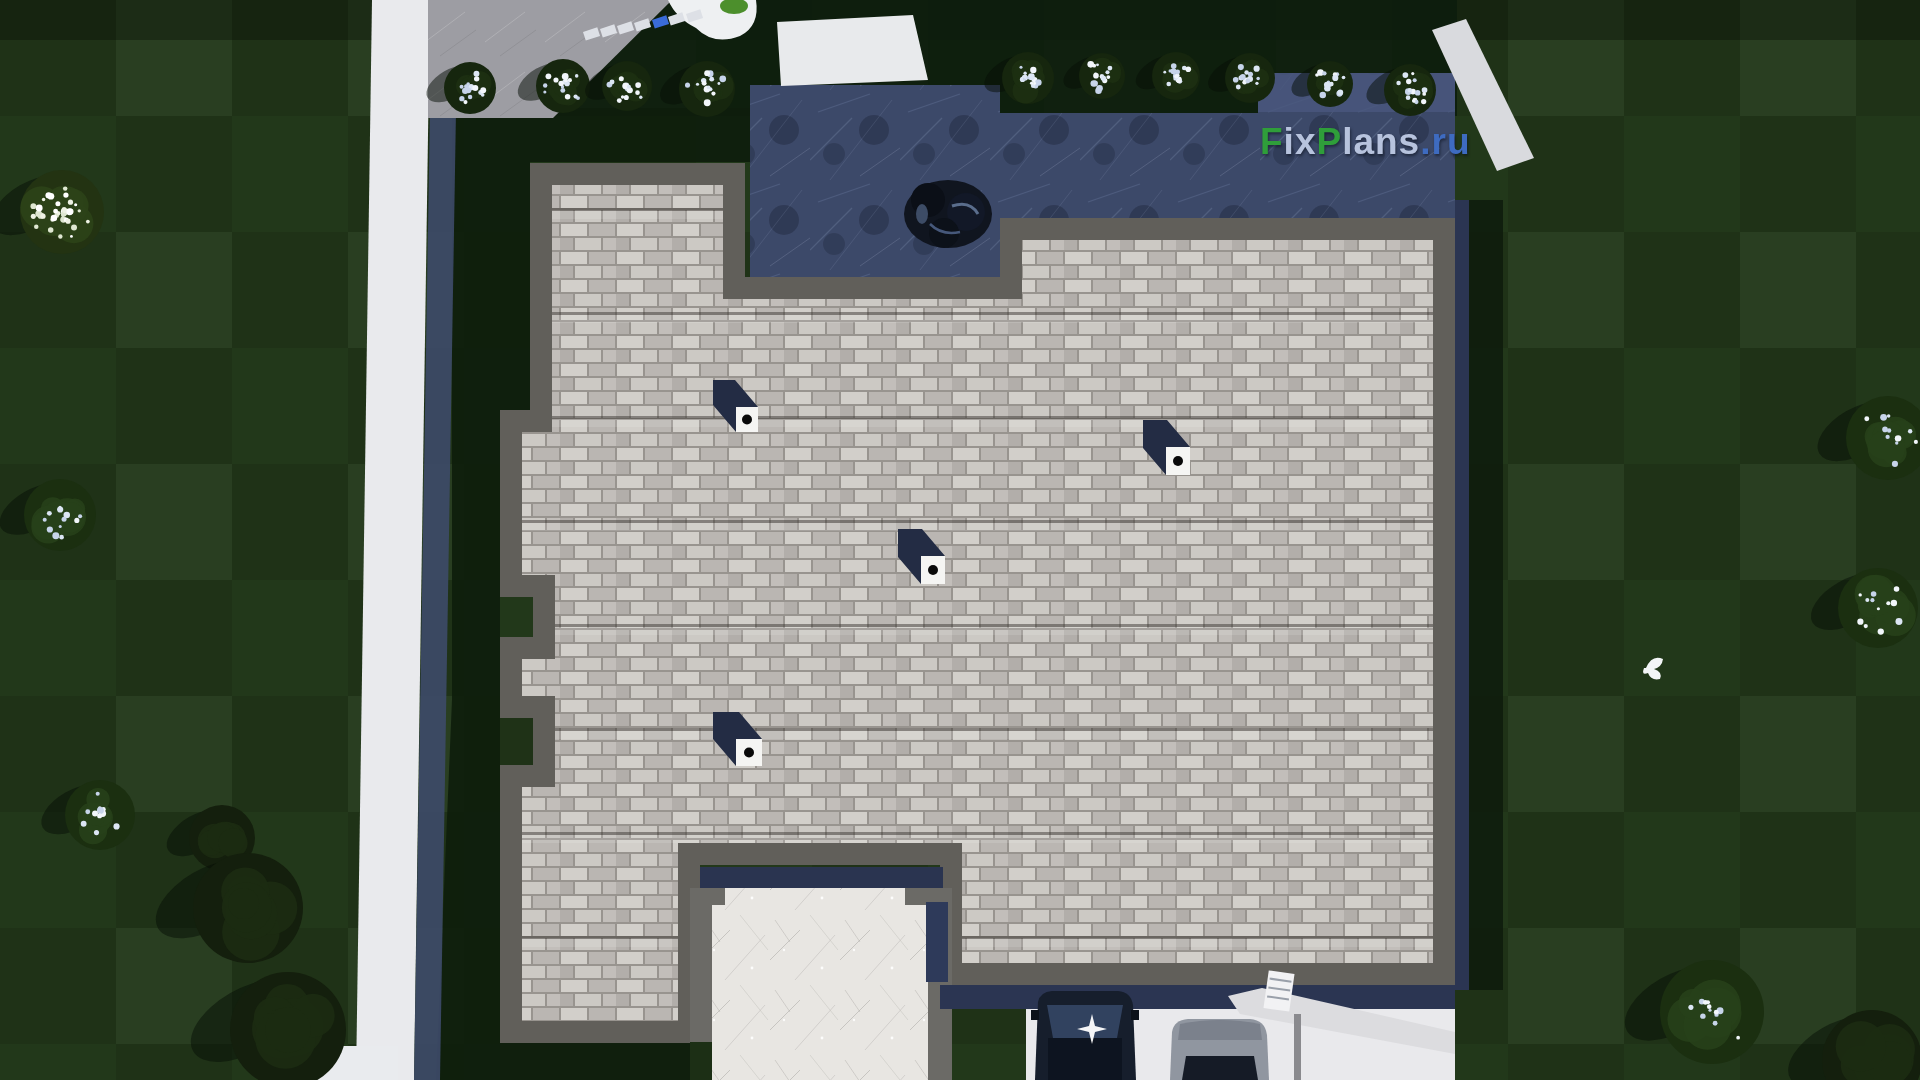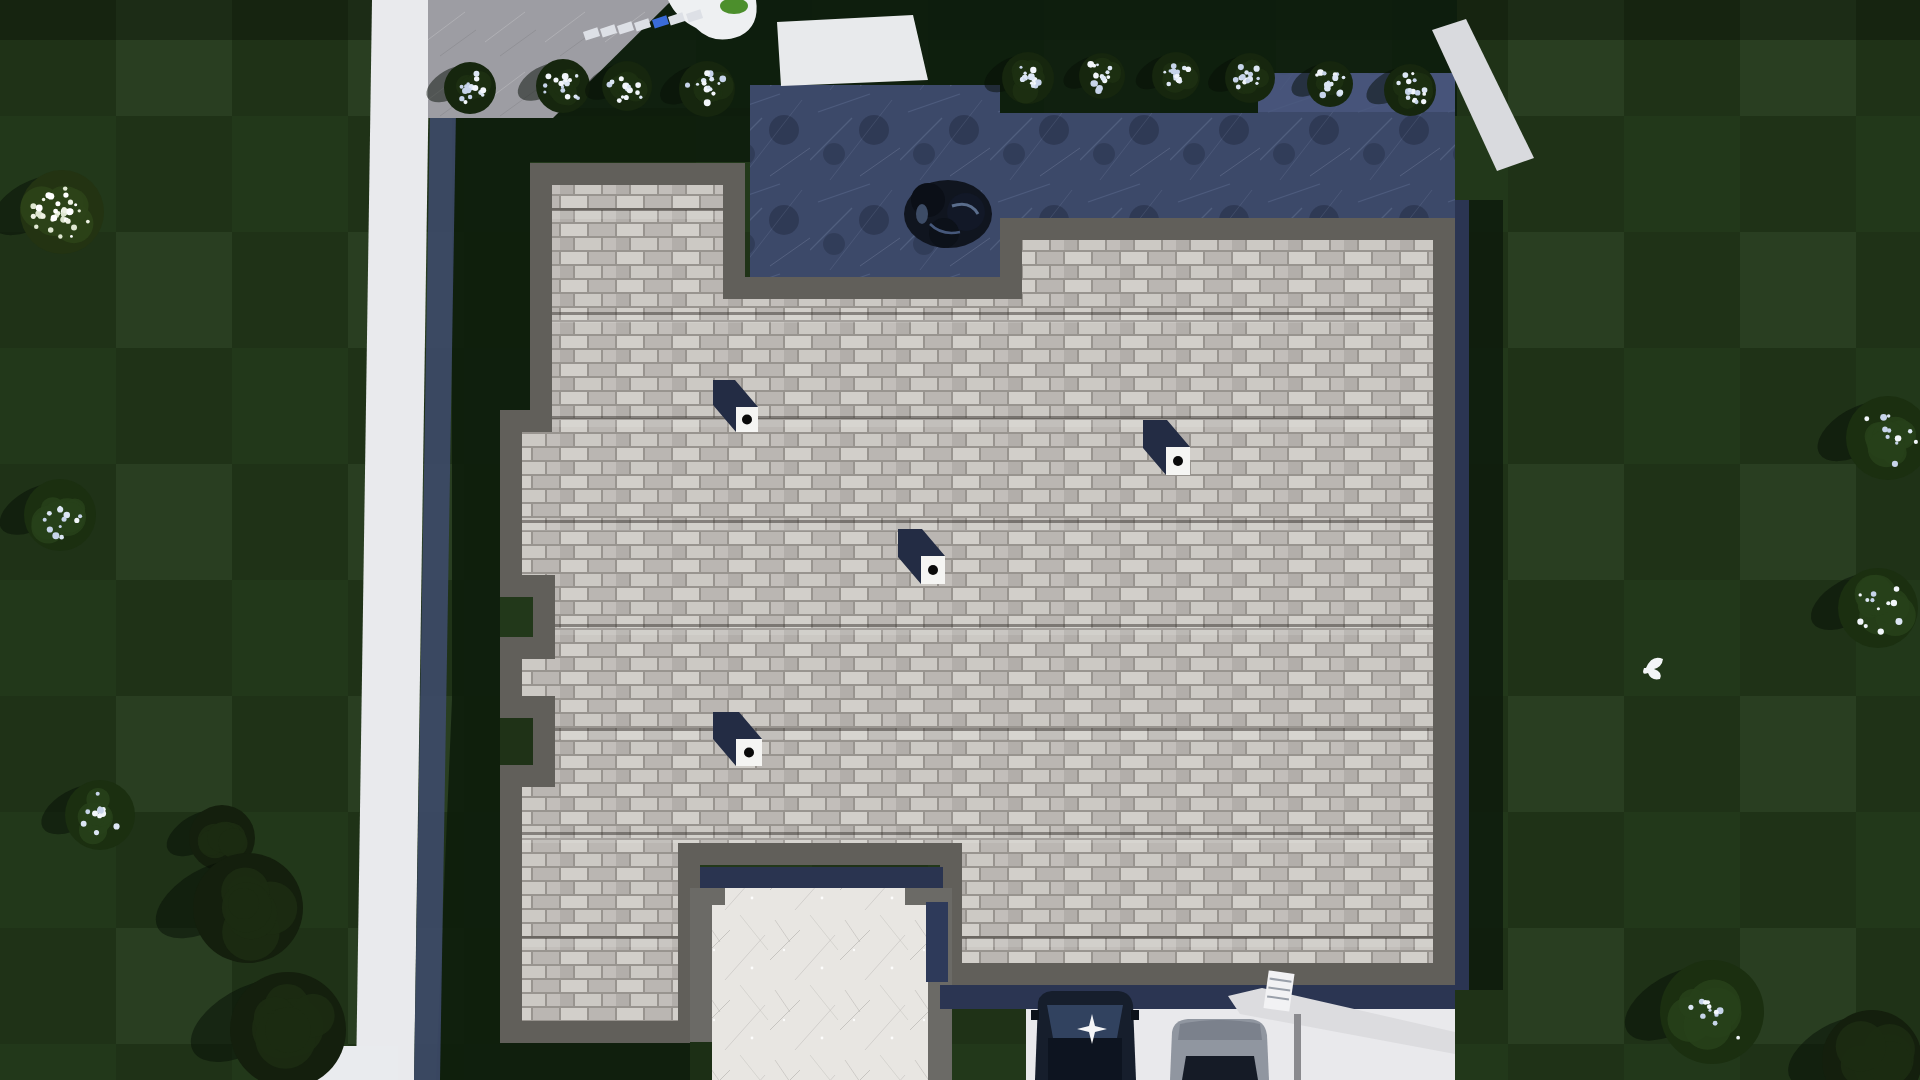--- a/index.html
+++ b/index.html
@@ -667,13 +667,16 @@
           <circle cx="1888.4652047896388" cy="1059.218097820106" r="25.28612756729126" fill="#1c2b12" opacity="0.9"></circle>
           <circle cx="1874.5187191538757" cy="1068.0348697973945" r="20.42278641462326" fill="#1c2b12" opacity="0.9"></circle>
           <circle cx="1889.4789388662655" cy="1049.3990866715717" r="25.46092265844345" fill="#1c2b12" opacity="0.9"></circle>
           <circle cx="1889.3202767816547" cy="1063.1539069596238" r="22.099131286144257" fill="#1c2b12" opacity="0.9"></circle>
           <circle cx="1860.8528638818411" cy="1046.2958644893497" r="25.192820966243744" fill="#1c2b12" opacity="0.9"></circle>
         </g>
       </g>
     <path d="M1646,668 q6,-14 17,-9 q-1,8 -9,10 q9,3 6,10 q-9,2 -12,-6 q-7,3 -4,-5 Z" fill="#f3f5f7"></path>
   </svg>
 
+  <div class="watermark">
+    <span style="color: rgb(47, 158, 58);">F</span><span style="color: rgb(183, 195, 221);">ix</span><span style="color: rgb(47, 158, 58);">P</span><span style="color: rgb(183, 195, 221);">lans</span><span style="color: rgb(62, 107, 192);">.ru</span>
+  </div>
 </div>
 
 </body></html>

